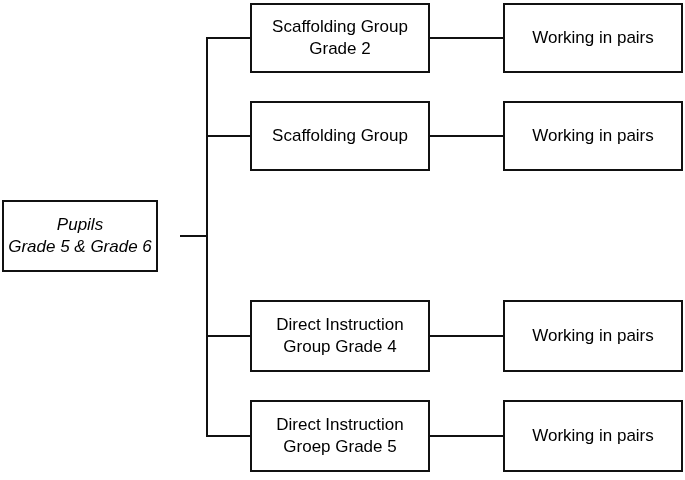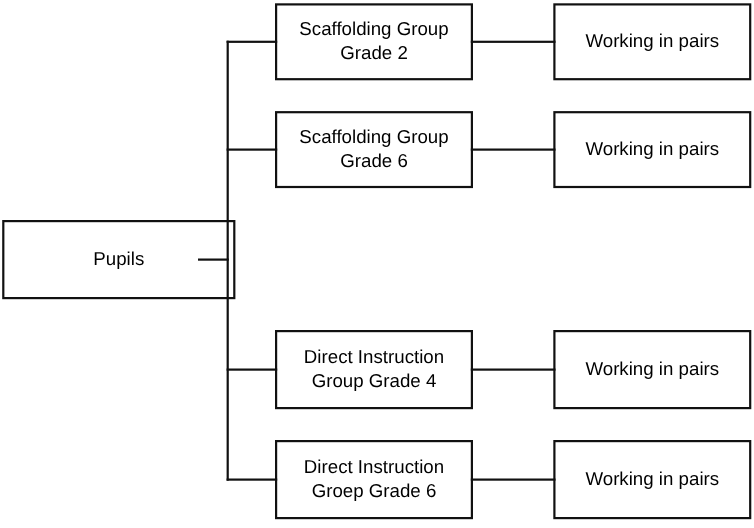--- a/index.html
+++ b/index.html
@@ -28,21 +28,21 @@
     text-align: center;
     font-size: 17px;
     line-height: 22px;
     white-space: nowrap;
   }
   .line {
     position: absolute;
     background: var(--border, #111111);
   }
   
-  .n-root { left: 2px;   top: 200px; width: 212px; height: 72px; }
+  .n-root { left: 2px;   top: 200px; width: 156px; height: 72px; font-style: italic; }
   
   .n-m1  { left: 250px;  top: 3px;   width: 180px; height: 70px; }
   .n-m2  { left: 250px;  top: 101px; width: 180px; height: 70px; }
   .n-m3  { left: 250px;  top: 300px; width: 180px; height: 72px; }
   .n-m4  { left: 250px;  top: 400px; width: 180px; height: 72px; }
   
   .n-r1  { left: 503px;  top: 3px;   width: 180px; height: 70px; }
   .n-r2  { left: 503px;  top: 101px; width: 180px; height: 70px; }
   .n-r3  { left: 503px;  top: 300px; width: 180px; height: 72px; }
   .n-r4  { left: 503px;  top: 400px; width: 180px; height: 72px; }
@@ -58,37 +58,37 @@
   .l-o3       { left: 428px; top: 335px; width: 77px;  height: 2px; }
   .l-o4       { left: 428px; top: 435px; width: 77px;  height: 2px; }
 </style>
 </head>
 <body>
 
 <div class="stage">
 
   <div class="node n-root">
     <span>Pupils</span>
+    <span>Grade 5 &amp; Grade 6</span>
   </div>
 
   <div class="node n-m1">
     <span>Scaffolding Group</span>
     <span>Grade 2</span>
   </div>
   <div class="node n-m2">
     <span>Scaffolding Group</span>
-    <span>Grade 6</span>
   </div>
   <div class="node n-m3">
     <span>Direct Instruction</span>
     <span>Group Grade 4</span>
   </div>
   <div class="node n-m4">
     <span>Direct Instruction</span>
-    <span>Groep Grade 6</span>
+    <span>Groep Grade 5</span>
   </div>
 
   <div class="node n-r1">
     <span>Working in pairs</span>
   </div>
   <div class="node n-r2">
     <span>Working in pairs</span>
   </div>
   <div class="node n-r3">
     <span>Working in pairs</span>

